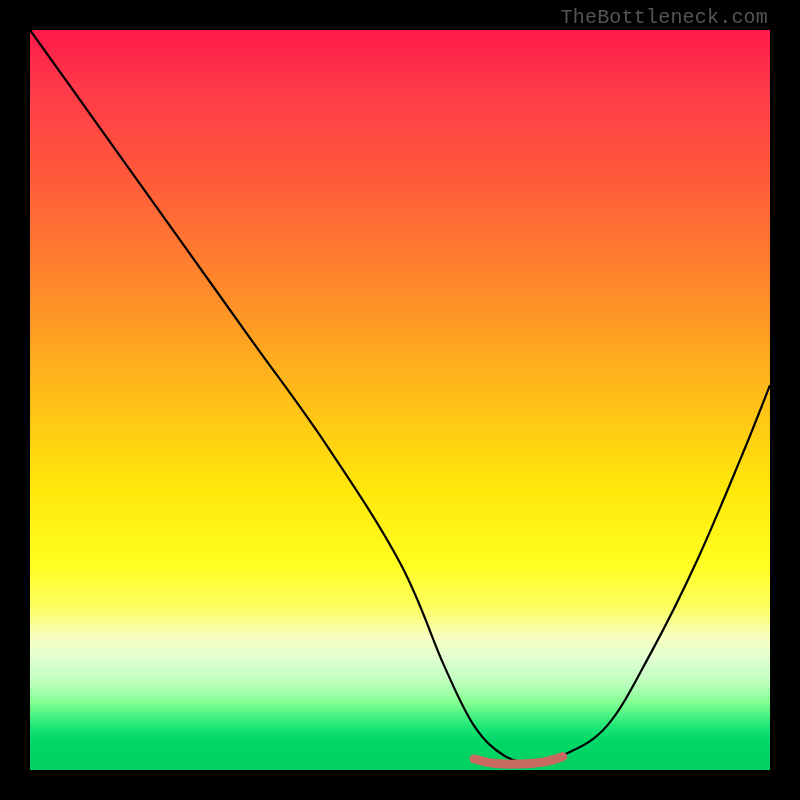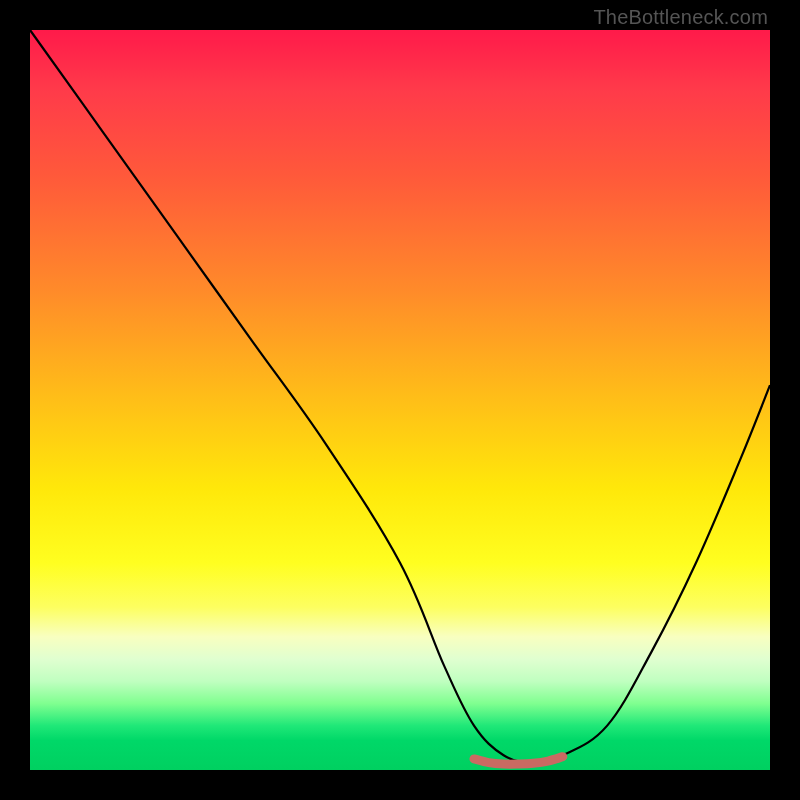--- a/index.html
+++ b/index.html
@@ -36,20 +36,21 @@
     );
   }
   .watermark {
     position: absolute;
     top: 6px;
     right: 32px;
     color: #555;
     font-size: 20px;
     font-weight: 500;
     letter-spacing: 0.2px;
+    font-family: Liberation Mono, monospace;
   }
   svg.curve {
     position: absolute;
     left: 0; top: 0;
     width: 100%;
     height: 100%;
     overflow: visible;
   }
 </style>
 </head>

